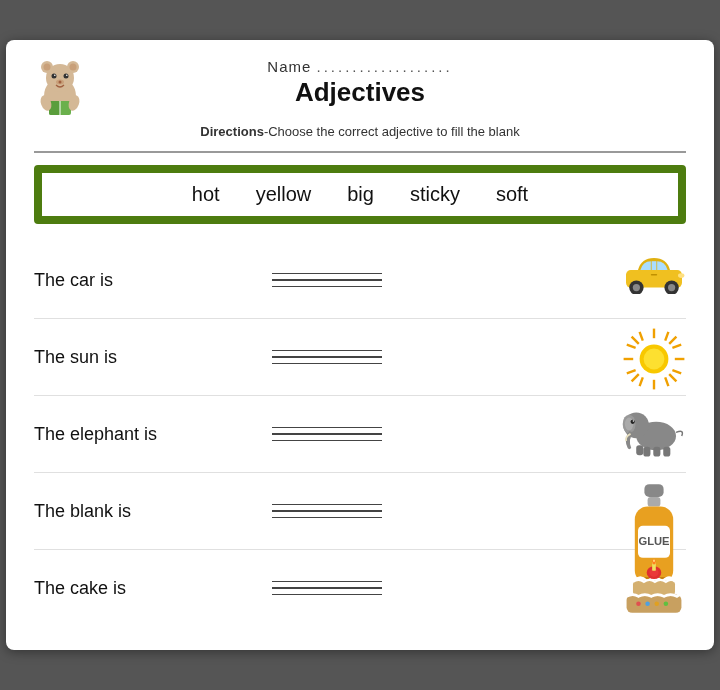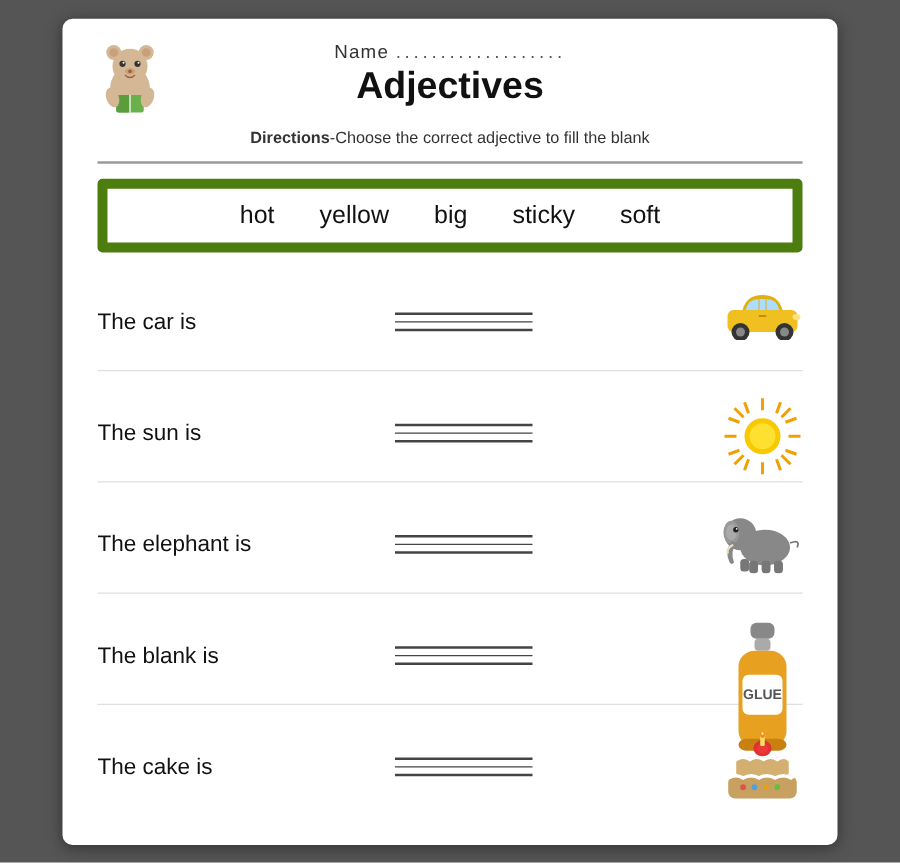--- a/index.html
+++ b/index.html
@@ -8,21 +8,21 @@
       width: 720px;
       height: 690px;
       background: #555;
       display: flex;
       align-items: center;
       justify-content: center;
       font-family: Arial, sans-serif;
     }
 
     .worksheet {
-      width: 620px;
+      width: 708px;
       background: #fff;
       border-radius: 8px;
       padding: 18px 28px 24px 28px;
       box-shadow: 0 2px 12px rgba(0,0,0,0.4);
     }
 
     .header {
       text-align: center;
       margin-bottom: 10px;
       position: relative;
@@ -49,21 +49,21 @@
       margin-bottom: 2px;
       letter-spacing: 1px;
     }
 
     .name-dots {
       letter-spacing: 3px;
       color: #555;
     }
 
     .title {
-      font-size: 30px;
+      font-size: 26px;
       font-weight: bold;
       color: #111;
       margin-bottom: 16px;
     }
 
     .directions {
       font-size: 13px;
       color: #333;
     }
 
@@ -85,21 +85,21 @@
       justify-content: center;
       gap: 36px;
       font-size: 20px;
       margin-bottom: 18px;
       color: #111;
     }
 
     .rows-section {
       display: flex;
       flex-direction: column;
-      gap: 12px;
+      gap: 0;
     }
 
     .exercise-row {
       display: flex;
       align-items: center;
       padding: 8px 0;
       border-bottom: 1px solid #e0e0e0;
       min-height: 70px;
     }
 

